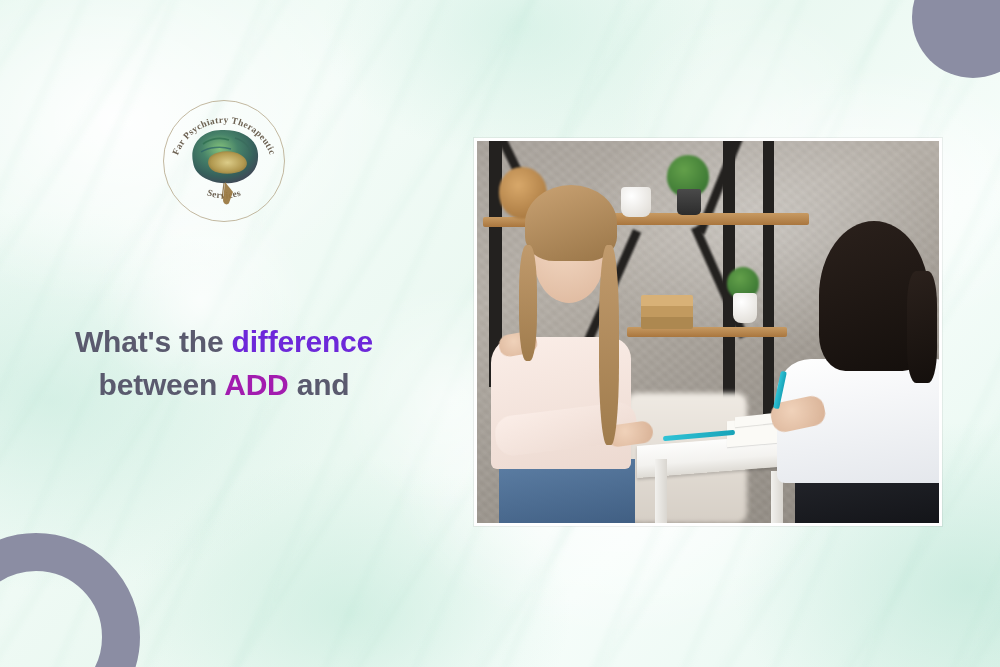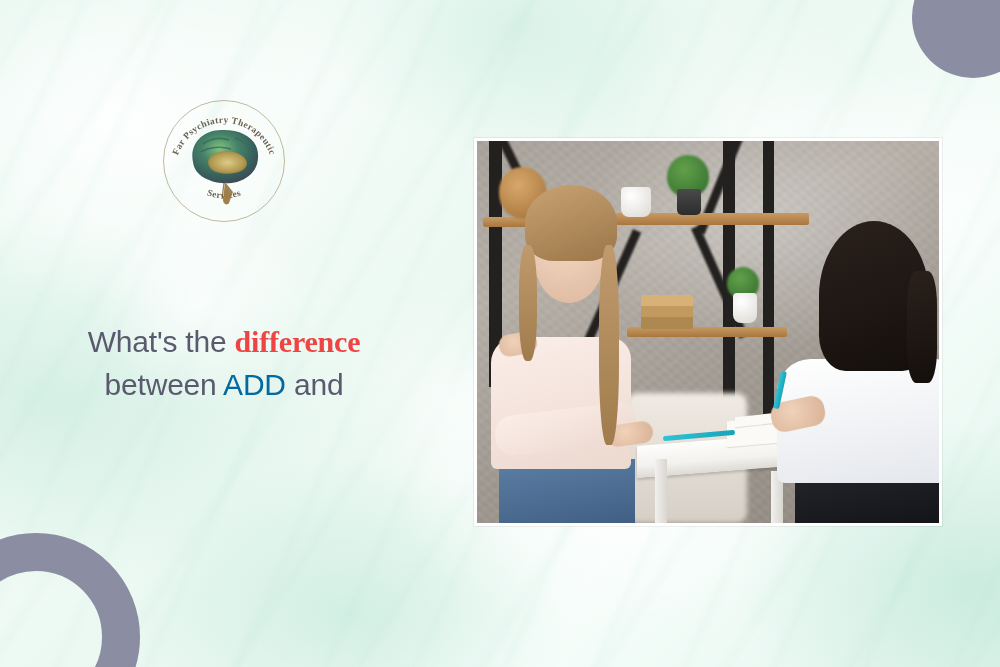--- a/index.html
+++ b/index.html
@@ -108,23 +108,23 @@
     width: 448px;
     text-align: center;
     line-height: 1.34;
     font-size: 30px;
     color: #5a5a6e;
     font-family: "Liberation Sans", sans-serif;
     letter-spacing: -0.2px;
   }
   .hl-line { display: block; white-space: nowrap; }
   .hl-line + .hl-line { margin-top: 3px; }
-  .w-reg { font-weight: 400; color: #5a5a6e; text-align: right; }
-  .w-diff { font-weight: 700; color: #ef4444; font-family: Liberation Serif, serif; }
-  .w-add  { font-weight: 400; color: #0369a1; }
+  .w-reg { font-weight: 700; color: #5a5a6e; text-align: right; }
+  .w-diff { font-weight: 700; color: #6d28d9; }
+  .w-add  { font-weight: 700; color: #a21caf; }
   .w-adhd { font-weight: 700; color: #5e7a62; }
 
   
   .photo {
     position: absolute;
     left: 474px;
     top: 138px;
     width: 468px;
     height: 388px;
     border: 3px solid #ffffff;

